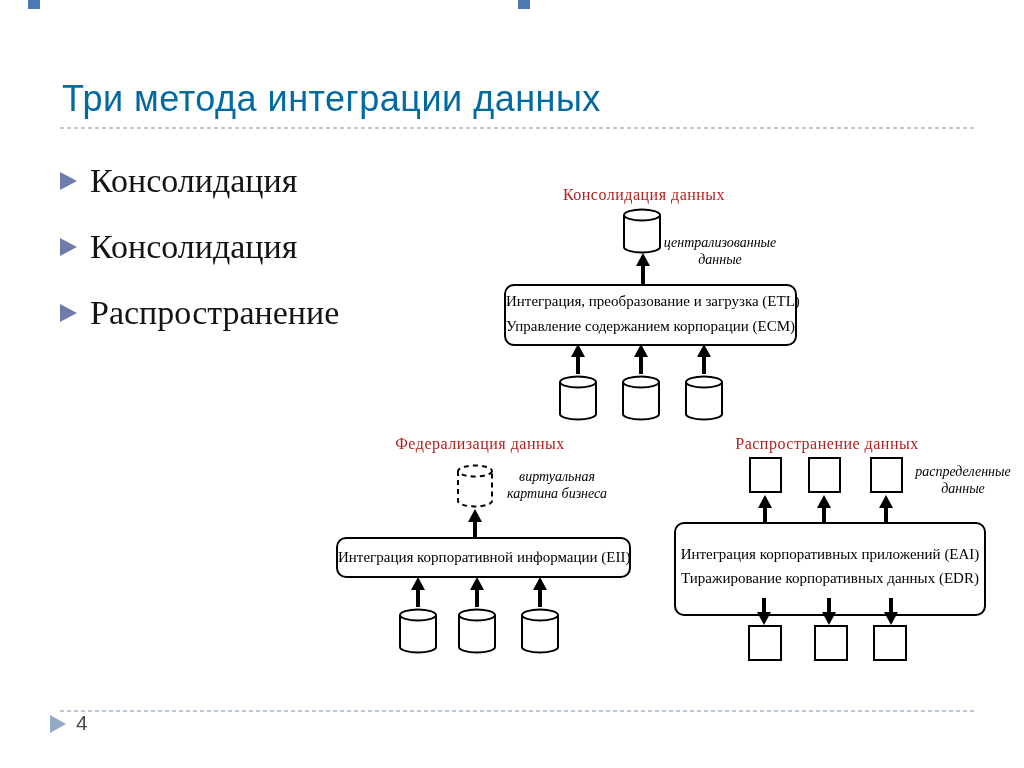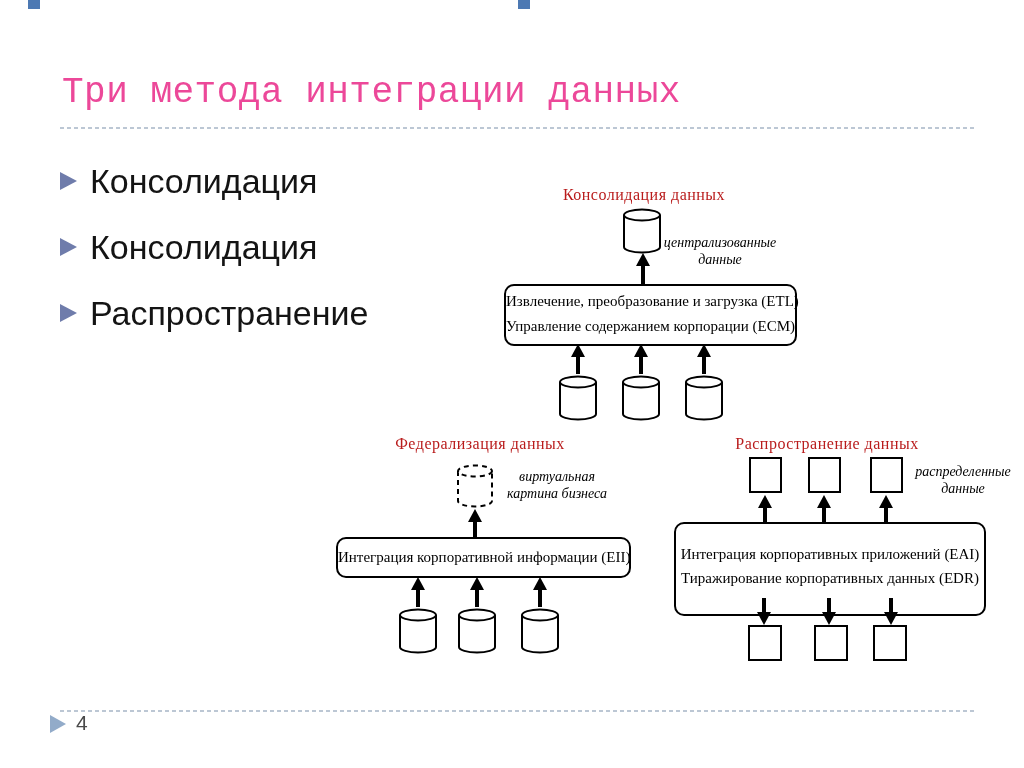--- a/index.html
+++ b/index.html
@@ -3,32 +3,32 @@
 <meta charset="utf-8">
 <style>
   html,body{margin:0;padding:0;background:#fff;}
   .slide{position:relative;width:1024px;height:768px;background:#ffffff;overflow:hidden;
          font-family:"Liberation Serif",serif;}
 
   
   .top-sq{position:absolute;top:0;width:12px;height:9px;background:#4d79b3;}
 
   
-  .title{position:absolute;left:62px;top:72px;font-size:36px;letter-spacing:0.5px;
-         color:#ec4899;font-family:Liberation Mono, monospace;white-space:nowrap;}
+  .title{position:absolute;left:62px;top:78px;font-size:36px;letter-spacing:0.5px;
+         color:#0369a1;font-family:Liberation Sans, sans-serif;white-space:nowrap;}
   .rule-dotted{position:absolute;height:2px;
          background:repeating-linear-gradient(to right,#bcc7d4 0 4px,transparent 4px 7px);}
 
   
   .bullets{position:absolute;left:60px;top:148px;}
   .bullet-item{display:flex;align-items:center;height:66px;}
   .bullet-marker{width:0;height:0;border-left:17px solid #6f7cab;
          border-top:9px solid transparent;border-bottom:9px solid transparent;
          margin-right:13px;}
-  .bullet-label{font-family:Liberation Sans, sans-serif;font-size:34px;color:#141414;
+  .bullet-label{font-family:Liberation Serif, serif;font-size:34px;color:#141414;
          white-space:nowrap;}
 
   
   .dg-title{position:absolute;width:220px;text-align:center;font-size:16px;color:#b91c1c;
          letter-spacing:0.5px;white-space:nowrap;}
   .dg-caption{position:absolute;font-style:italic;font-size:14px;color:#000;
          text-align:center;line-height:17px;}
   .dg-box{position:absolute;border:2px solid #000;border-radius:10px;background:#fff;
          text-align:center;font-size:15px;color:#000;}
   .dg-box div{white-space:nowrap;}
@@ -77,21 +77,21 @@
     <div>централизованные</div>
     <div>данные</div>
   </div>
 
   <svg class="shape" style="left:636px;top:253px;" width="14" height="31">
     <polygon points="7,0 0,13 14,13" fill="#000"></polygon>
       <rect x="5" y="11" width="4" height="20" fill="#000"></rect>
   </svg>
 
   <div class="dg-box" style="left:504px;top:284px;width:289px;height:55px;line-height:25px;padding-top:3px;">
-    <div>Извлечение, преобразование и загрузка (ETL)</div>
+    <div>Интеграция, преобразование и загрузка (ETL)</div>
     <div>Управление содержанием корпорации (ECM)</div>
   </div>
 
   <svg class="shape" style="left:571px;top:344px;" width="14" height="30">
     <polygon points="7,0 0,13 14,13" fill="#000"></polygon>
       <rect x="5" y="11" width="4" height="19" fill="#000"></rect>
   </svg>
   <svg class="shape" style="left:634px;top:344px;" width="14" height="30">
     <polygon points="7,0 0,13 14,13" fill="#000"></polygon>
       <rect x="5" y="11" width="4" height="19" fill="#000"></rect>

